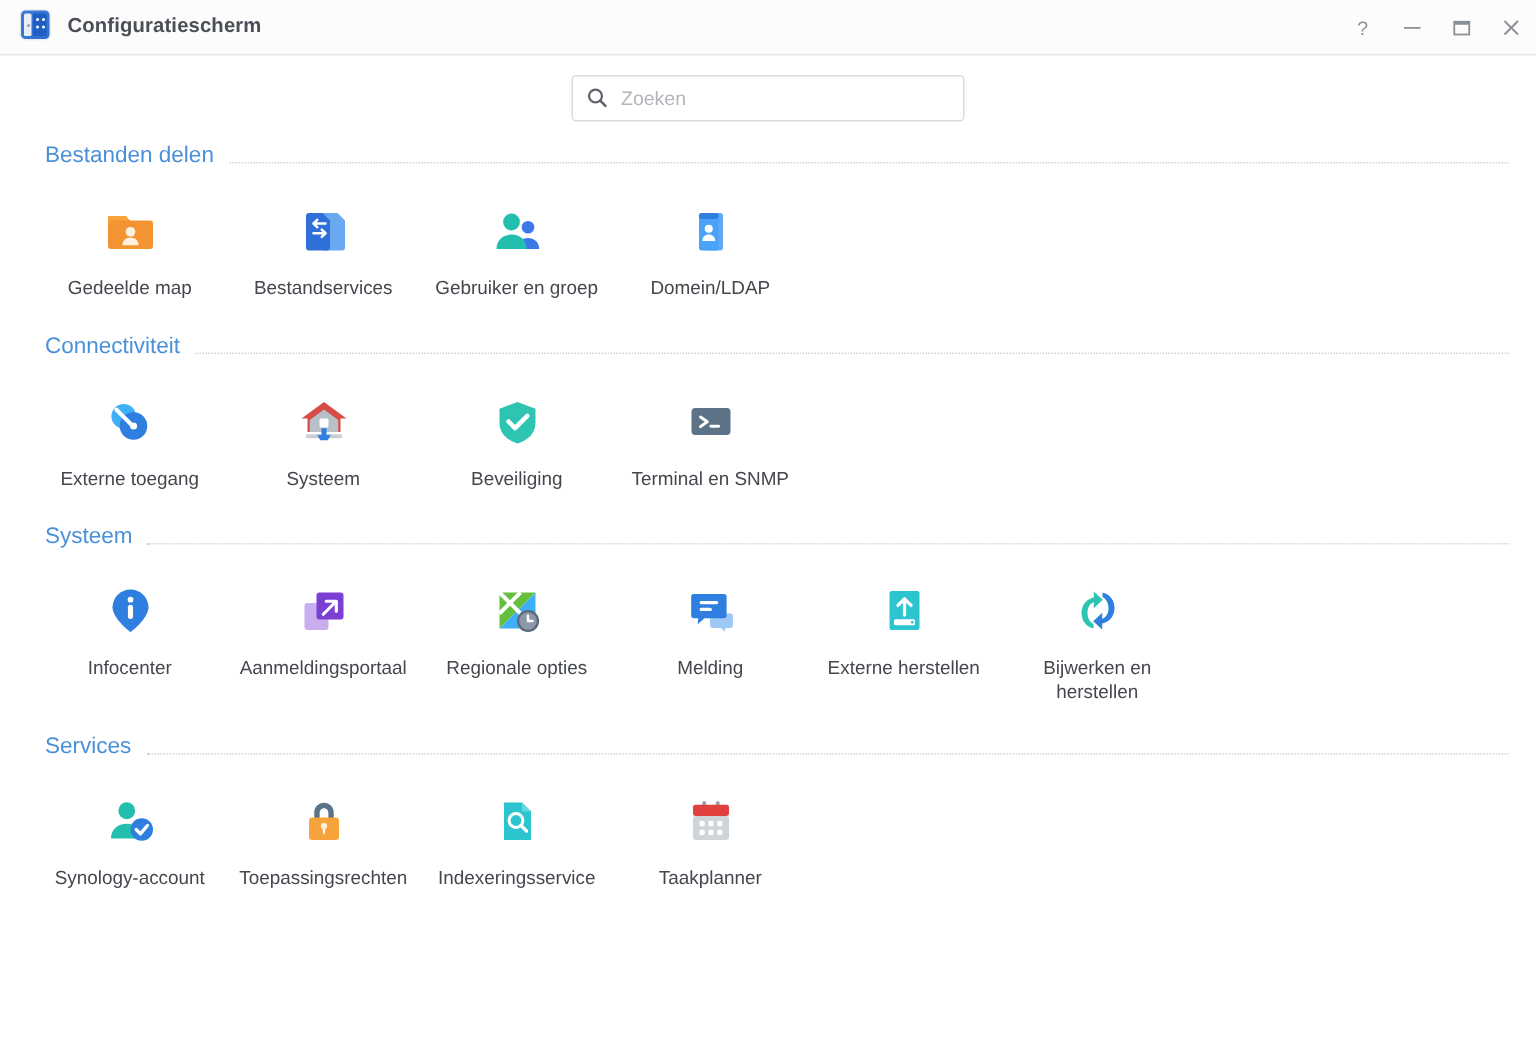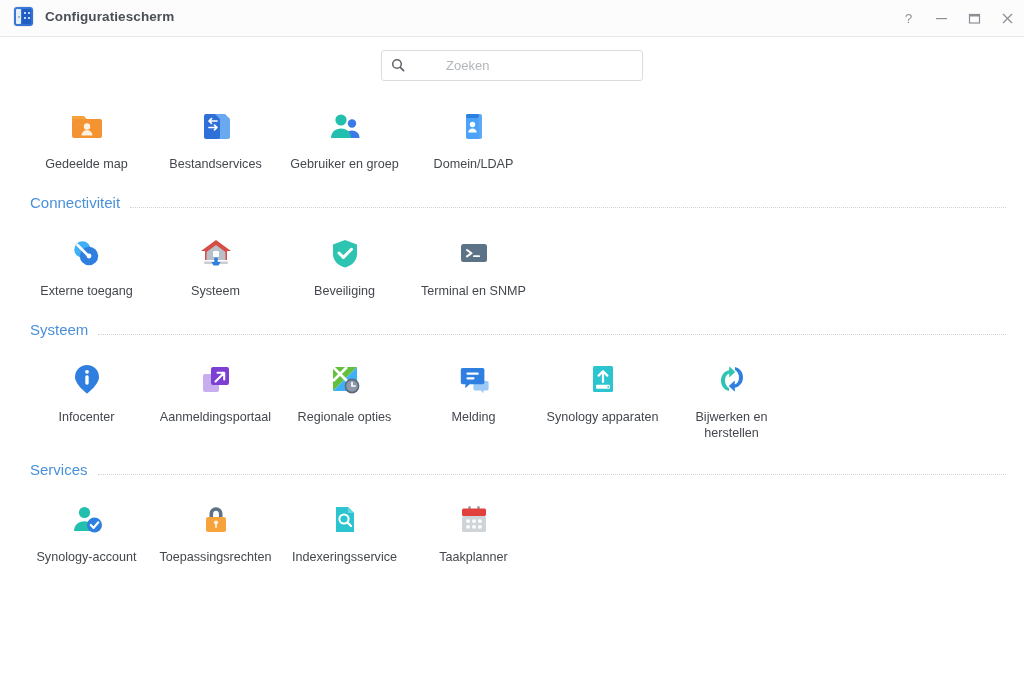--- a/index.html
+++ b/index.html
@@ -74,21 +74,20 @@
     display: flex; align-items: center; justify-content: center;
     padding-top: 8px;
   }
   .search-box {
     width: 262px; height: 31px;
     border: 1px solid #dcdcdc;
     border-radius: 3px;
     background: #fff;
     display: flex; align-items: center;
     padding: 0 9px;
-    gap: 32px;
   }
   .search-icon { flex: 0 0 auto; display:flex; align-items:center; color:#6b6f76; }
   .search-placeholder {
     margin-left: 9px;
     font-size: 13px;
     color: #b2b6bb;
   }
 
   
   .content { padding: 4px 0 0 0; }
@@ -194,20 +193,24 @@
         <path d="M9.3 9.3 L12.6 12.6" stroke="#5e636a" stroke-width="1.7" stroke-linecap="round"></path>
       </svg>
     </span>
     <span class="search-placeholder">Zoeken</span>
   </div>
 </div>
 
 <div class="content">
 
   <div class="section sec-sharing">
+    <div class="section-header">
+      <div class="section-title">Bestanden delen</div>
+      <div class="section-rule"></div>
+    </div>
     <div class="grid">
 
       <div class="tile">
         <div class="tile-icon">
           <svg width="48" height="48" viewBox="0 0 48 48" aria-hidden="true">
             <path d="M9 14 h12 l3.5 4 H9 z" fill="#f7a33c"></path>
             <rect x="9" y="17" width="30" height="19" rx="2" fill="#f49331"></rect>
             <circle cx="24" cy="24.5" r="3.2" fill="#fdf0e0"></circle>
             <path d="M18.6 33.5 c0-3.2 2.4-5.2 5.4-5.2 s5.4 2 5.4 5.2 z" fill="#fdf0e0"></path>
           </svg>
@@ -371,21 +374,21 @@
 
       <div class="tile">
         <div class="tile-icon">
           <svg width="48" height="48" viewBox="0 0 48 48" aria-hidden="true">
             <rect x="14" y="11" width="20" height="26" rx="1.5" fill="#2bc4cf"></rect>
             <path d="M24 16.5 V27 M19.6 20.6 L24 16.2 L28.4 20.6" stroke="#ffffff" stroke-width="2.2" fill="none" stroke-linecap="round" stroke-linejoin="round"></path>
             <rect x="17" y="29.8" width="14" height="4" rx="1" fill="#ffffff"></rect>
             <circle cx="29.2" cy="31.8" r="0.9" fill="#2bc4cf"></circle>
           </svg>
         </div>
-        <div class="tile-label">Synology apparaten</div>
+        <div class="tile-label">Externe herstellen</div>
       </div>
 
       <div class="tile">
         <div class="tile-icon">
           <svg width="48" height="48" viewBox="0 0 48 48" aria-hidden="true">
             <path d="M21 36 c-5.5 -1.5 -8 -5.5 -8 -10.5 c0 -5 3.2 -9.2 8.2 -10.2 v-4 l6 5.6 l-6 5.6 v-4 c-2.6 0.9 -4.2 3.4 -4.2 7 c0 3.6 1.6 6.2 4 7.5 z" fill="#2ec4b2"></path>
             <path d="M27 12 c5.5 1.5 8 5.5 8 10.5 c0 5 -3.2 9.2 -8.2 10.2 v4 l-6 -5.6 l6 -5.6 v4 c2.6 -0.9 4.2 -3.4 4.2 -7 c0 -3.6 -1.6 -6.2 -4 -7.5 z" fill="#2f7fe0"></path>
           </svg>
         </div>
         <div class="tile-label">Bijwerken en herstellen</div>

